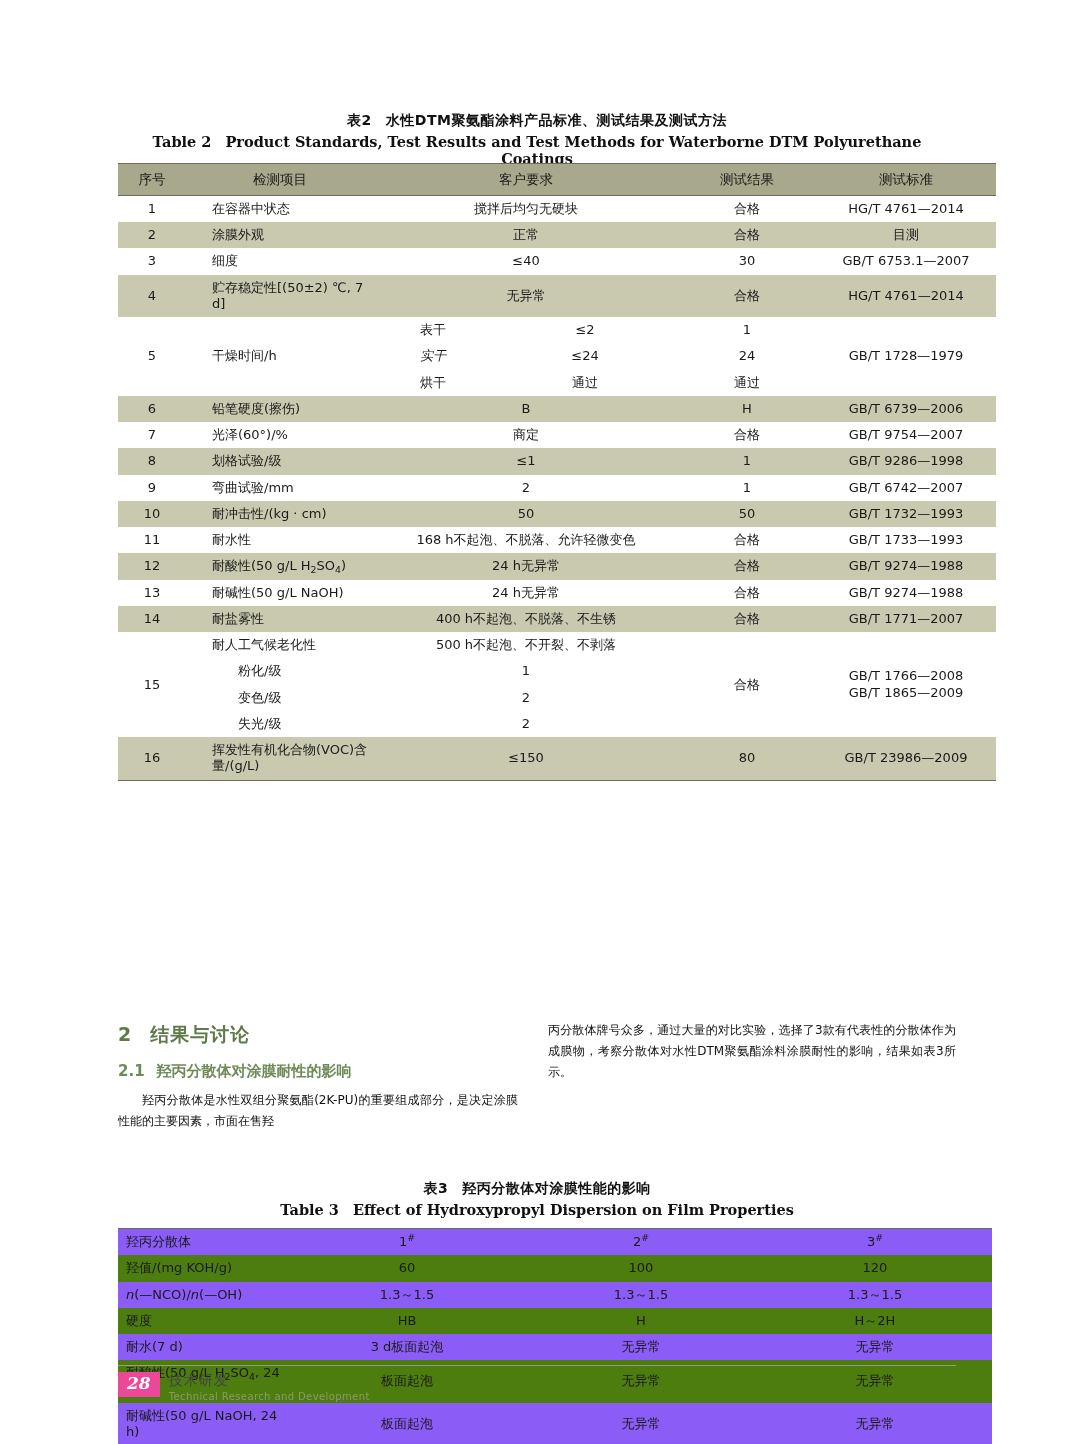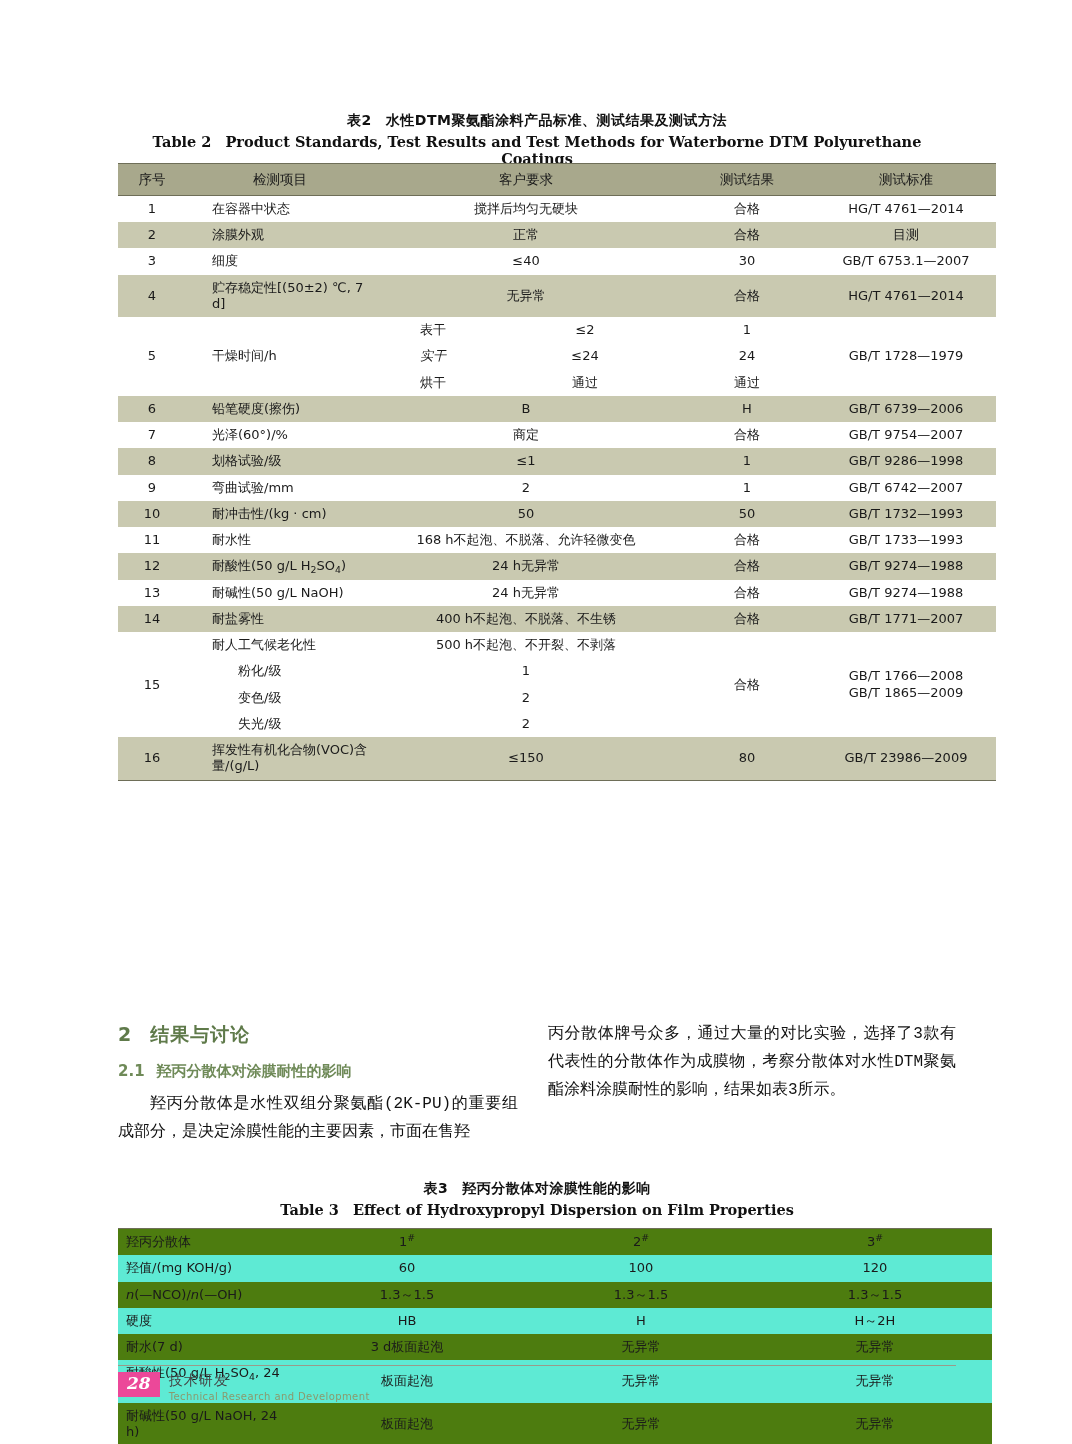--- a/index.html
+++ b/index.html
@@ -61,37 +61,37 @@
   }
   .sec-h .n { margin-right:18px; }
   .sub-h {
     position:absolute; left:118px; top:1062px; width:430px;
     font-size:15px; font-weight:bold; color:#6f8a58;
   }
   .sub-h .n { margin-right:12px; }
 
   
   .col {
-    position:absolute; font-size:16px; line-height:1.75; color:#111;
-    text-align:justify; text-justify:inter-ideograph;font-family:Liberation Mono, monospace;
+    position:absolute; font-size:12px; line-height:1.75; color:#111;
+    text-align:justify; text-justify:inter-ideograph;
   }
   .col p { margin:0; }
   .indent { text-indent:2em; }
   #col-left-1  { left:118px; top:1090px; width:400px; }
   #col-right-1 { left:548px; top:1020px; width:408px; }
 
   
   .cap3 { position:absolute; left:118px; top:1180px; width:838px; }
   .t3 { position:absolute; left:118px; top:1228px; width:838px; font-size:13px; }
   .t3 td {
     padding:5px 4px; text-align:center; vertical-align:middle; line-height:1.25;
   }
   .t3 .rowhead { text-align:left; padding-left:8px; width:160px; }
-  .t3 tr.alt td { background:#4d7c0f; }
-  .t3 tr td { background:#5eead4; }
+  .t3 tr.alt td { background:#8b5cf6; }
+  .t3 tr td { background:#4d7c0f; }
   .t3 tr:first-child td { border-top:1.6px solid #6e6e58; }
   .t3 tr:last-child td { border-bottom:1.6px solid #6e6e58; }
   .t3 .c1 { width:226px; }
   .t3 .c2 { width:226px; }
   .t3 .c3 { width:226px; }
 
   
   .footer {
     position:absolute; left:118px; top:1365px; width:838px;
     border-top:1px solid #9a9a8a; padding-top:6px;

